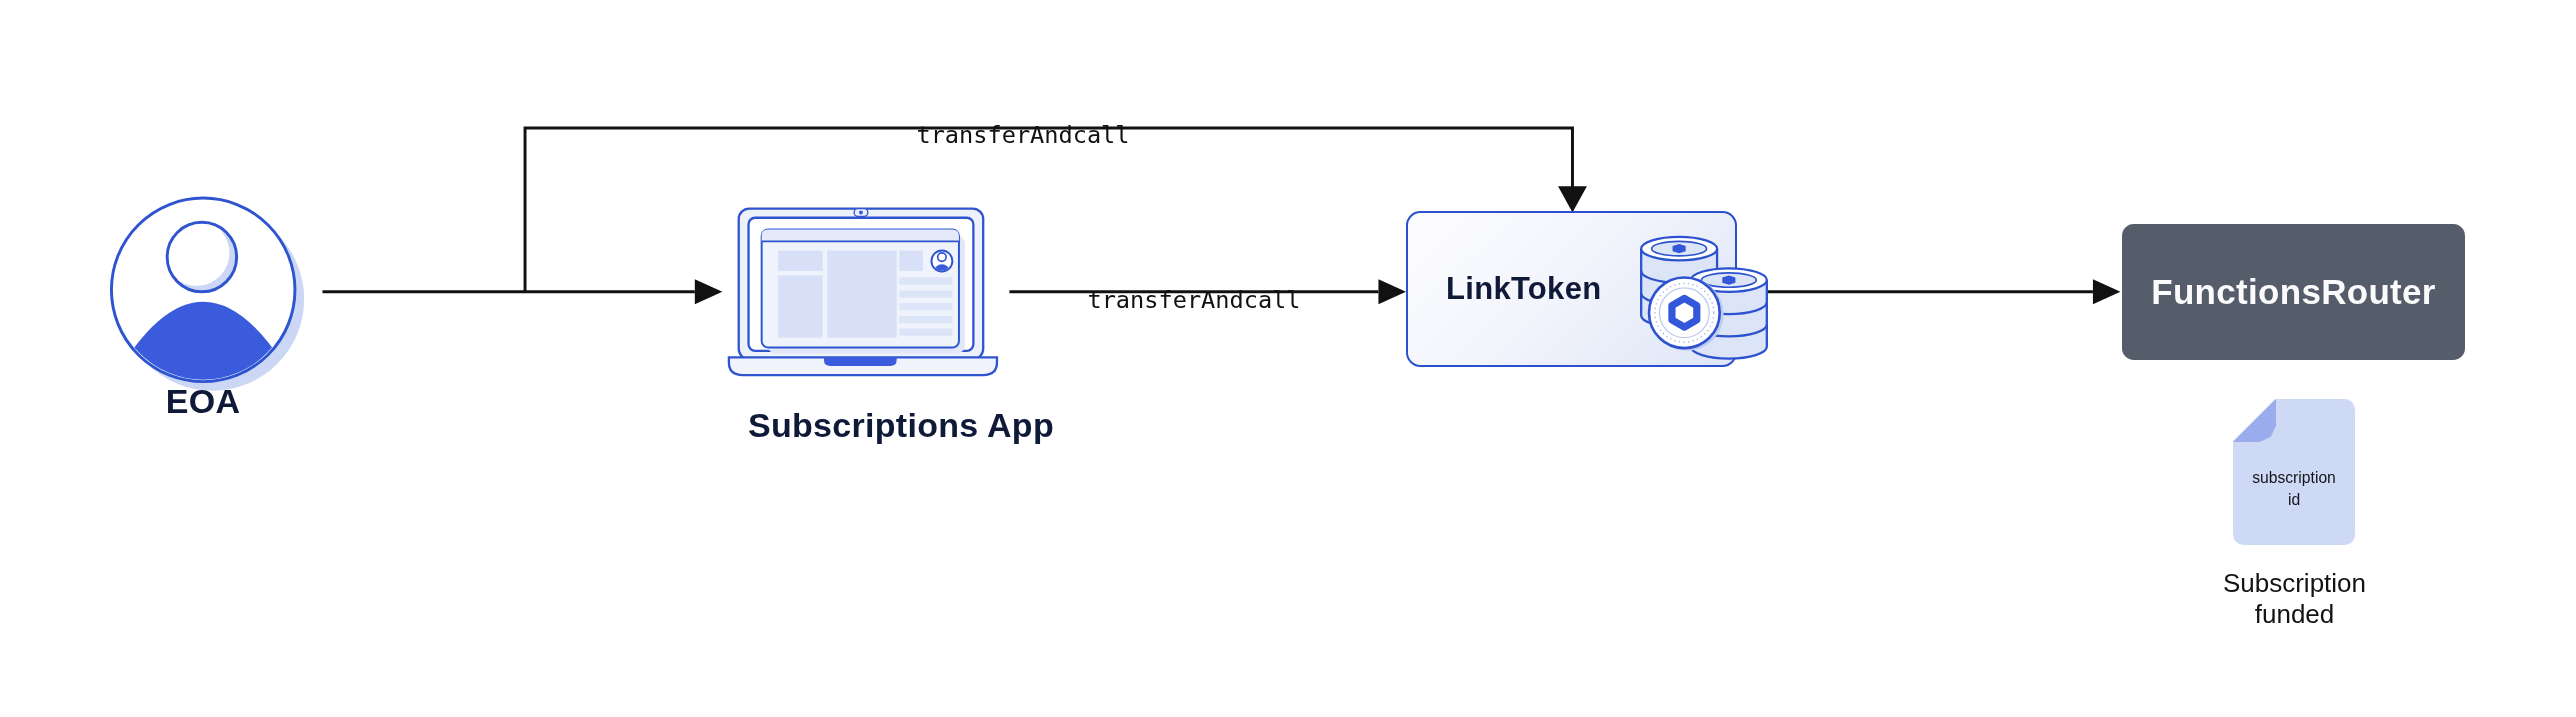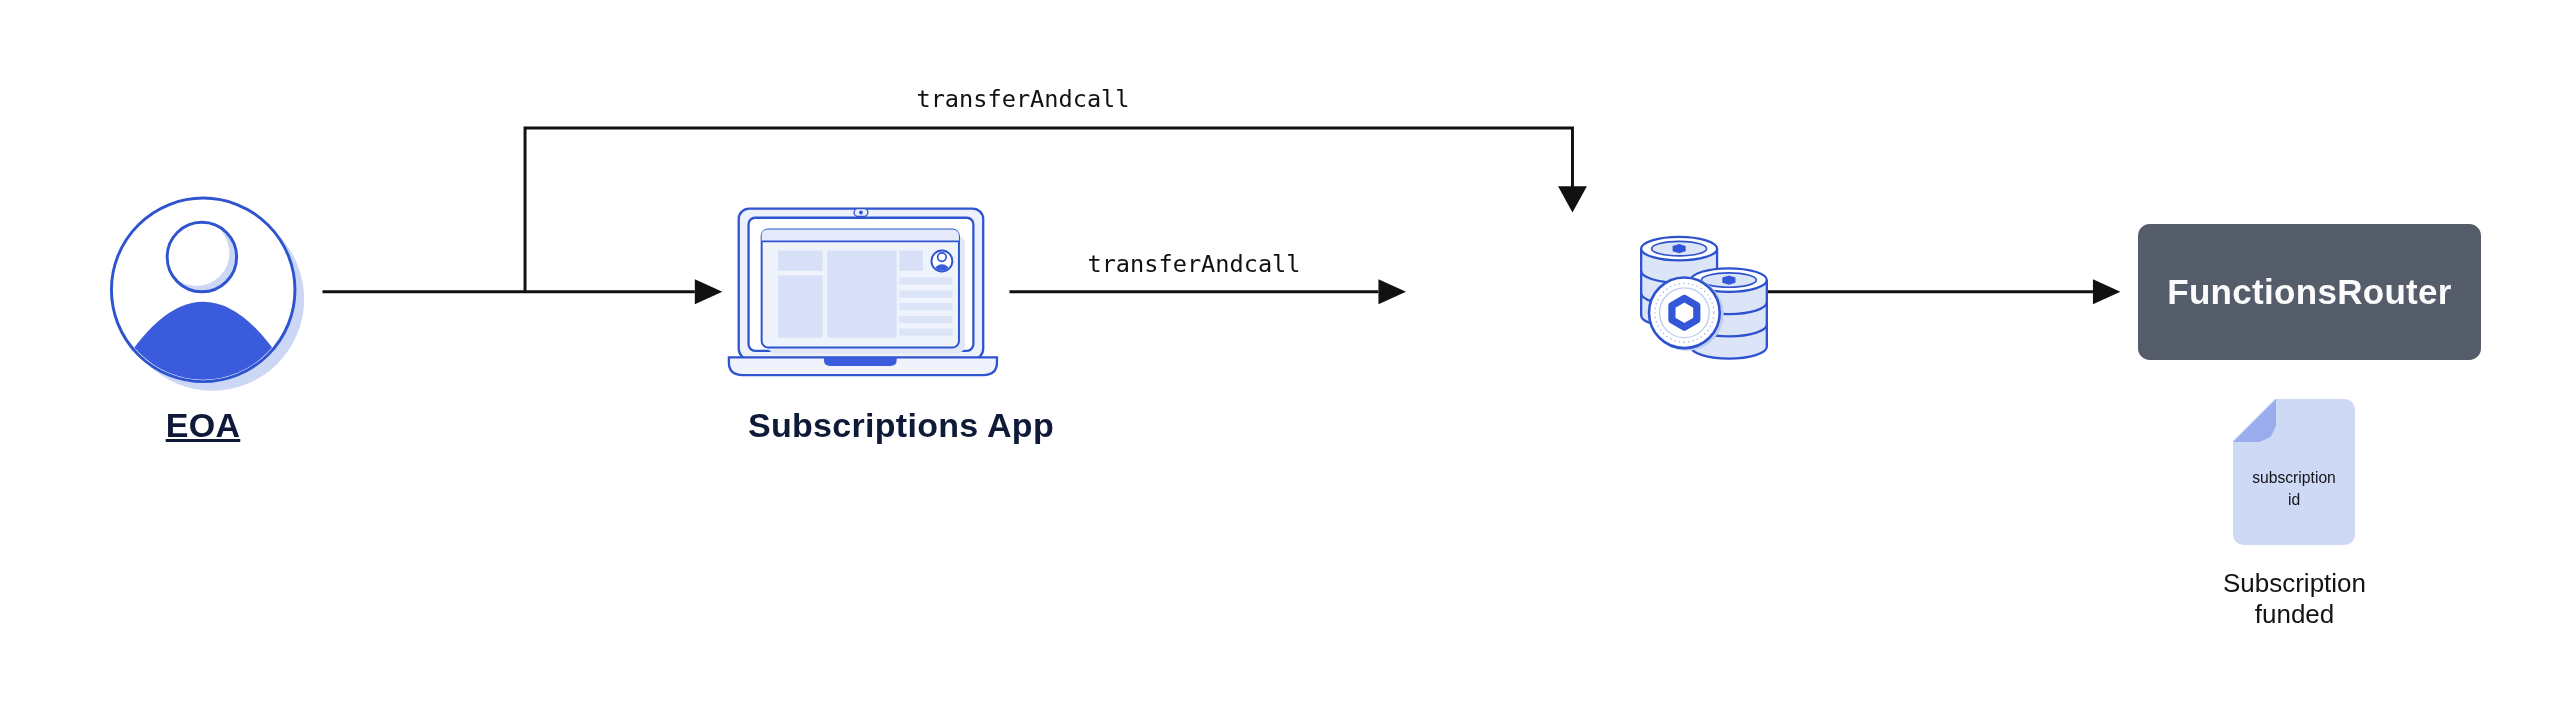--- a/index.html
+++ b/index.html
@@ -16,37 +16,37 @@
     border:2.6px solid #2B50CE;border-radius:14.4px;
     background:linear-gradient(135deg,#FDFDFF 0%,#F3F5FC 45%,#DEE5F7 100%);
     display:flex;align-items:center;padding-left:38px;
   }
   .linktoken-label{
     font-size:31px;font-weight:700;color:#101A38;letter-spacing:0.3px;
   }
   .router-box{
     left:2122px;top:224px;width:343px;height:136px;box-sizing:border-box;
     background:#555C6A;border-radius:11.8px;
-    display:flex;align-items:center;justify-content:center;margin-left:16px;
+    display:flex;align-items:center;justify-content:center;
   }
   .router-label{
     font-size:35px;font-weight:700;color:#FBFBFC;letter-spacing:0.3px;
   }
 
   
   .node-caption{
     font-size:34px;font-weight:700;color:#0E1A38;text-align:center;letter-spacing:0.3px;
   }
-  .caption-eoa{left:72px;top:406px;width:262px;text-decoration:underline;}
+  .caption-eoa{left:72px;top:382px;width:262px;}
   .caption-app{left:661px;top:406px;width:393px;text-align:right;}
 
   
   .edge-label{
     font-family:"DejaVu Sans Mono",monospace;font-size:23.6px;color:#111111;
-    text-align:center;width:328px;transform:translateX(-164px);white-space:nowrap;
+    text-align:center;width:328px;transform:translateX(-164px);white-space:nowrap;margin-top:36px;
   }
   .edge-label-top{left:1023px;top:85px;}
   .edge-label-mid{left:1194px;top:250px;}
   .edge-label-right{left:1921px;top:250px;}
 
   
   .doc{
     left:2233px;top:399px;width:122px;height:146px;
     background:#CED9F6;border-radius:10.5px;
     clip-path:polygon(42px 0, 100% 0, 100% 100%, 0 100%, 0 42px);
@@ -154,20 +154,23 @@
           <circle cx="332" cy="107" r="12" fill="#3A5BDB"></circle>
         </g>
         <circle cx="332" cy="84" r="6.5" fill="#FFFFFF" stroke="#2F54D0" stroke-width="2.5"></circle>
       </g>
 
       <path d="M 7 237 H 416 V 245 Q 416 264 395 264 H 28 Q 7 264 7 245 Z" fill="#F0F3FB" stroke="#2F54D0" stroke-width="3.5"></path>
       <path d="M 152 237 H 263 V 241 Q 263 250 253 250 H 162 Q 152 250 152 241 Z" fill="#3A5BDB"></path>
     </g>
   </svg>
 
+  <div class="abs linktoken-box">
+    <span class="linktoken-label">LinkToken</span>
+  </div>
 
   <svg class="abs" style="left:1632px;top:229px;overflow:visible;" width="144" height="144" viewBox="0 0 220 220">
 
     <g stroke="#2D52CF" stroke-width="3.5">
       <path d="M 14 30 V 132 A 58 18 0 0 0 130 132 V 30" fill="#DCE4F8"></path>
       <path d="M 14 64 A 58 18 0 0 0 130 64" fill="none"></path>
       <path d="M 14 98 A 58 18 0 0 0 130 98" fill="none"></path>
       <ellipse cx="72" cy="30" rx="58" ry="18" fill="#FFFFFF"></ellipse>
       <ellipse cx="72" cy="30" rx="42" ry="11" fill="#DCE4F8" stroke-width="2.5"></ellipse>
       <path d="M 62 26 L 72 23 L 82 26 L 82 34 L 72 37 L 62 34 Z" fill="#3357D8" stroke="none"></path>

